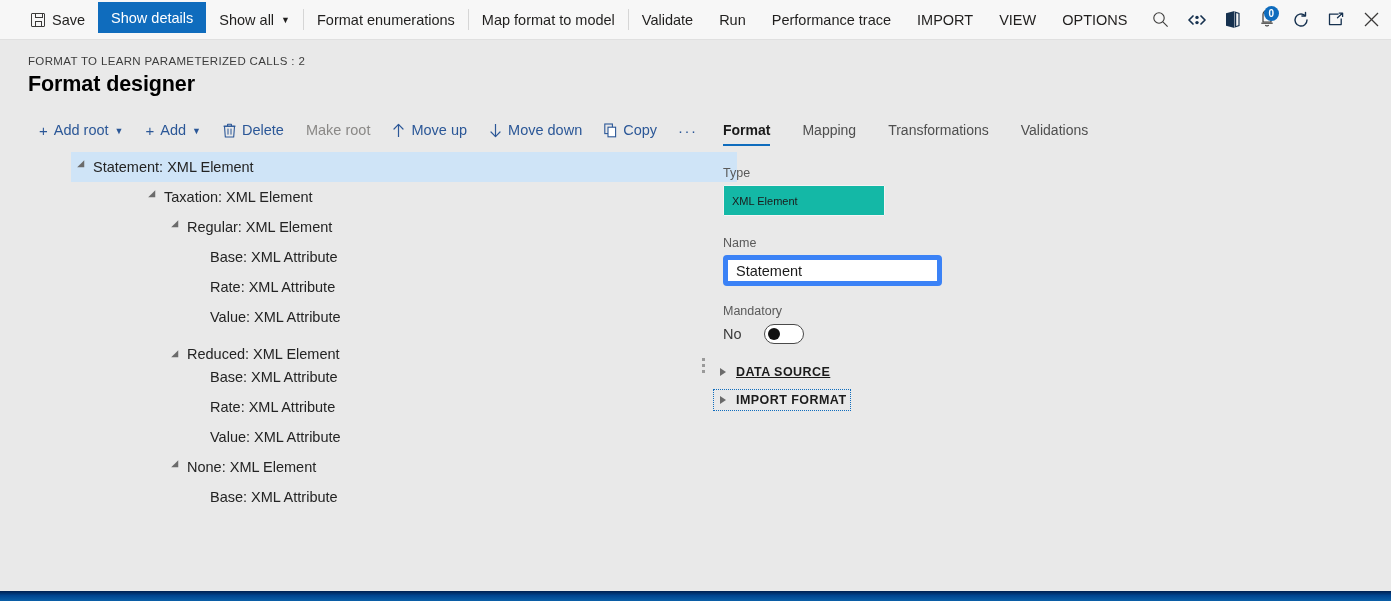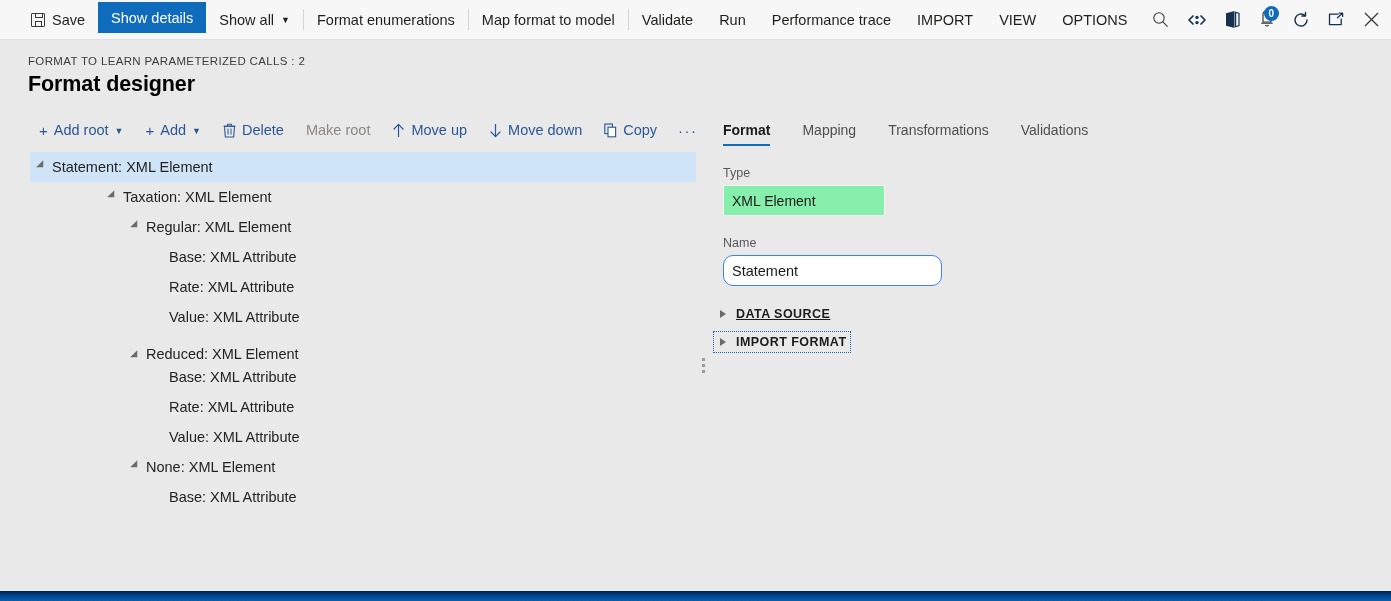--- a/index.html
+++ b/index.html
@@ -167,20 +167,21 @@
   .act .caret { font-size: 9px; display:inline-block; transform: translateY(1px); }
   .act.ellipsis { letter-spacing: 1.5px; font-size: 15px; padding: 5px 10px; color:#2b5797; }
 
   
   #treepanel {
     position: absolute;
     left: 0; top: 152px;
     width: 696px;
     height: 436px;
     overflow: hidden;
+    padding-left: 41px;
   }
   .tnode {
     height: 30px;
     display: flex;
     align-items: center;
     font-size: 14.5px;
     color: #242424;
     cursor: pointer;
     box-sizing: border-box;
     padding-right: 8px;
@@ -260,43 +261,43 @@
 
   .fieldgroup { margin-top: 20px; padding-left: 9px; }
   .flabel {
     font-size: 12.5px;
     color: #5a5a5a;
     margin-bottom: 5px;
   }
   .finput-ro {
     width: 162px;
     height: 31px;
-    background: #86efac;
+    background: #14b8a6;
     border: 1px solid #f4f4f4;
     box-sizing: border-box;
     display: flex;
     align-items: center;
     padding: 0 8px;
-    font-size: 14px;
+    font-size: 11px;
     color: #1b1b1b;
     font-family: "Liberation Sans", sans-serif;
     border-radius: 1px;
     text-align: center;
   }
   .finput {
     width: 219px;
     height: 31px;
     background: #ffffff;
-    border: 1px solid #3b82f6;
+    border: 5px solid #3b82f6;
     box-sizing: border-box;
     padding: 0 8px;
     font-size: 14.5px;
     color: #1b1b1b;
     font-family: "Liberation Sans", sans-serif;
-    border-radius: 10px;
+    border-radius: 4px;
     outline: none;
   }
 
   #mandatory-row {
     display: flex;
     align-items: center;
     gap: 22px;
     margin-top: 6px;
   }
   .toggle-text { font-size: 14.5px; color: #3a3a3a; min-width: 14px; }
@@ -615,20 +616,29 @@
   <div class="fieldgroup">
     <div class="flabel">Type</div>
     <div class="finput-ro">XML Element</div>
   </div>
 
   <div class="fieldgroup">
     <div class="flabel">Name</div>
     <input class="finput" type="text" value="Statement" style="">
   </div>
 
+  <div class="fieldgroup" style="margin-top:18px;">
+    <div class="flabel">Mandatory</div>
+    <div id="mandatory-row">
+      <span class="toggle-text">No</span>
+      <div class="toggle">
+        <span class="knob"></span>
+      </div>
+    </div>
+  </div>
 
   <div class="expander" style="margin-top:18px;text-decoration:underline;">
     <span class="exp-arrow"></span>
     <span class="exp-label">DATA SOURCE</span>
   </div>
 
   <div class="expander focused" style="margin-top:8px;">
     <span class="exp-arrow"></span>
     <span class="exp-label">IMPORT FORMAT</span>
   </div>

